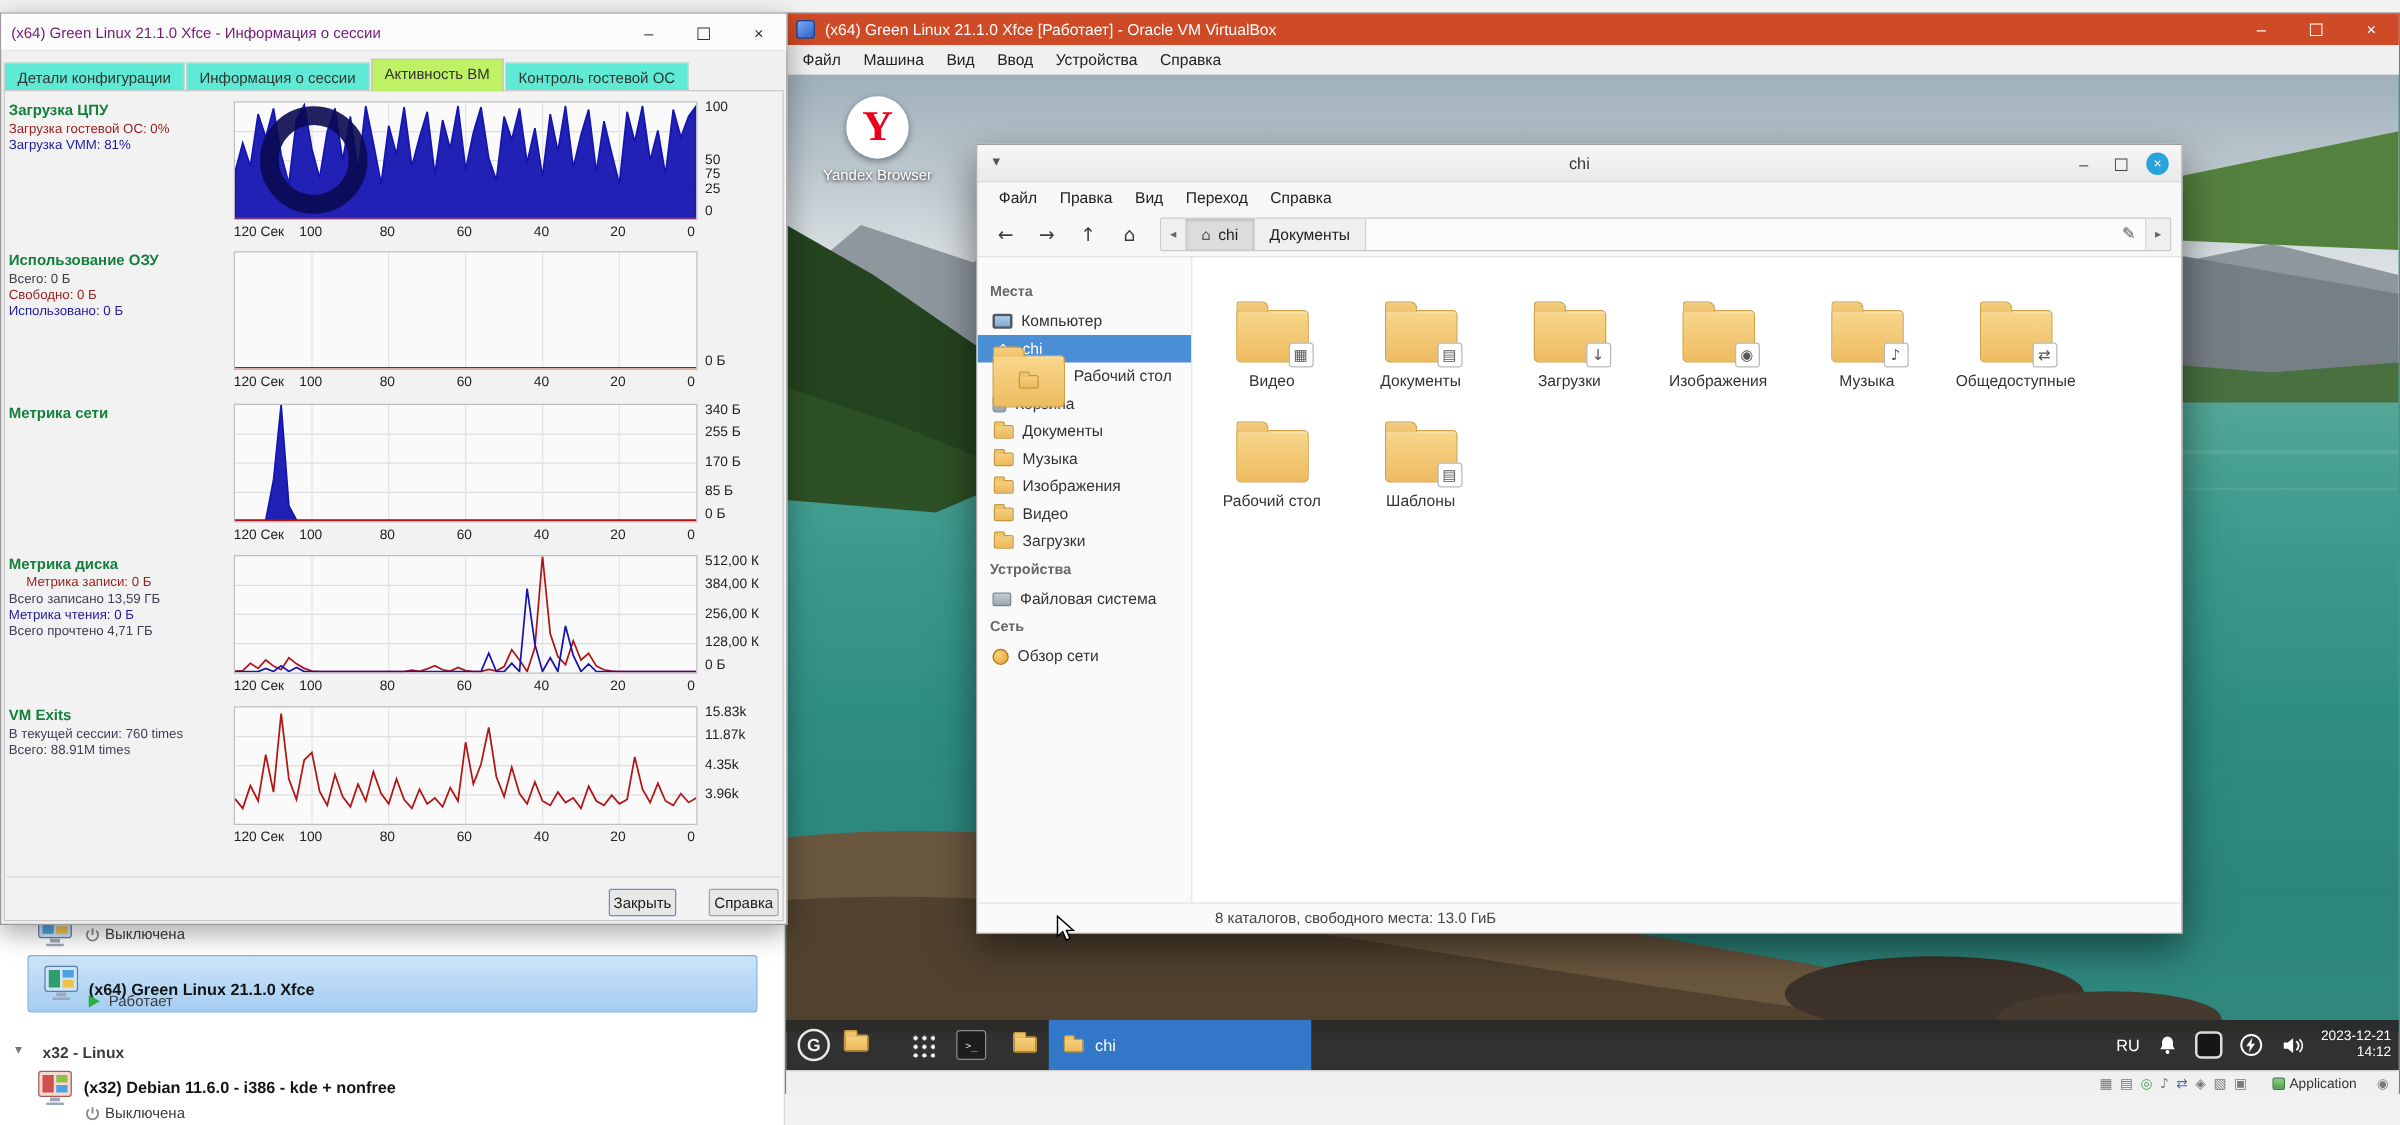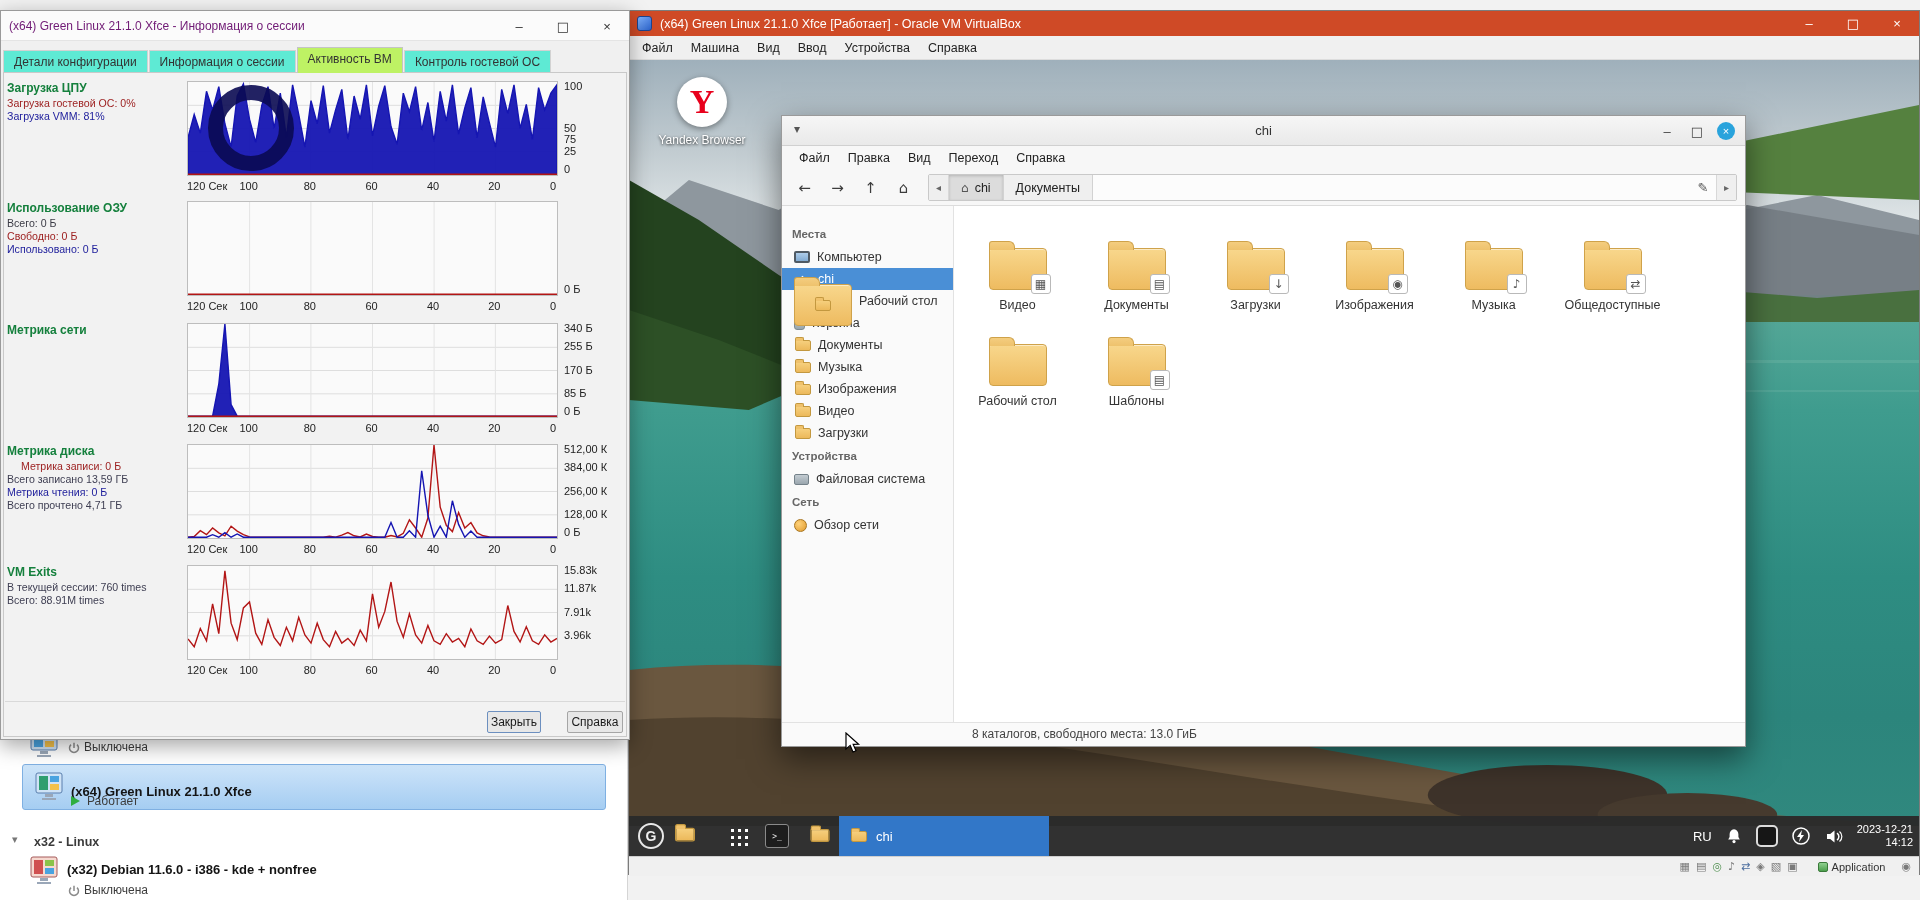--- a/index.html
+++ b/index.html
@@ -354,21 +354,21 @@
         <line x1="122.9" y1="0" x2="122.9" y2="93" stroke="#e4e4e4"></line>
         <line x1="184.5" y1="0" x2="184.5" y2="93" stroke="#e4e4e4"></line>
         <line x1="246.1" y1="0" x2="246.1" y2="93" stroke="#e4e4e4"></line>
         <line x1="307.4" y1="0" x2="307.4" y2="93" stroke="#e4e4e4"></line>
         <path stroke="#b21515" stroke-width="1.4" fill="none" d="M0.0,73.0L6.2,80.7L12.3,62.5L18.5,74.8L24.6,37.8L30.8,67.7L36.9,4.9L43.1,57.2L49.2,73.6L55.4,41.9L61.5,36.0L67.7,67.2L73.8,78.3L80.0,53.6L86.1,71.3L92.3,79.5L98.4,61.3L104.6,74.8L110.7,51.3L116.9,68.9L123.0,77.1L129.2,57.2L135.3,73.6L141.5,80.7L147.6,65.4L153.8,77.1L159.9,72.4L166.1,79.5L172.2,64.2L178.4,74.8L184.5,27.8L190.7,61.3L196.8,45.4L203.0,16.0L209.1,55.4L215.3,71.3L221.4,47.8L227.6,68.9L233.7,77.1L239.9,59.5L246.0,74.8L252.2,78.3L258.3,67.7L264.4,76.0L270.6,72.4L276.8,80.7L282.9,63.0L289.1,74.8L295.2,78.3L301.4,70.1L307.5,77.1L313.7,73.6L319.8,39.5L326.0,65.4L332.1,76.0L338.3,60.7L344.4,74.8L350.6,78.3L356.7,68.9L362.9,76.0L369.0,72.4"></path>
       </svg>
     </div>
   <div class="y-axis" style="top:554px">
       <span class="ytick" style="top: -1px;">15.83k</span>
       <span class="ytick" style="top: 17.25px;">11.87k</span>
-      <span class="ytick" style="top: 40.5px;">7.91k</span>
+      <span class="ytick" style="top: 40.5px;">4.35k</span>
       <span class="ytick" style="top: 63.75px;">3.96k</span>
     </div>
   <div class="x-axis" style="top:653px">
       <span class="xtick" style="left: 0px; transform: none;">120 Сек</span>
       <span class="xtick" style="left: 61.623px; transform: translateX(-50%);">100</span>
       <span class="xtick" style="left: 122.877px; transform: translateX(-50%);">80</span>
       <span class="xtick" style="left: 184.5px; transform: translateX(-50%);">60</span>
       <span class="xtick" style="left: 246.123px; transform: translateX(-50%);">40</span>
       <span class="xtick" style="left: 307.377px; transform: translateX(-50%);">20</span>
       <span class="xtick" style="left: 369px; transform: translateX(-100%);">0</span>

